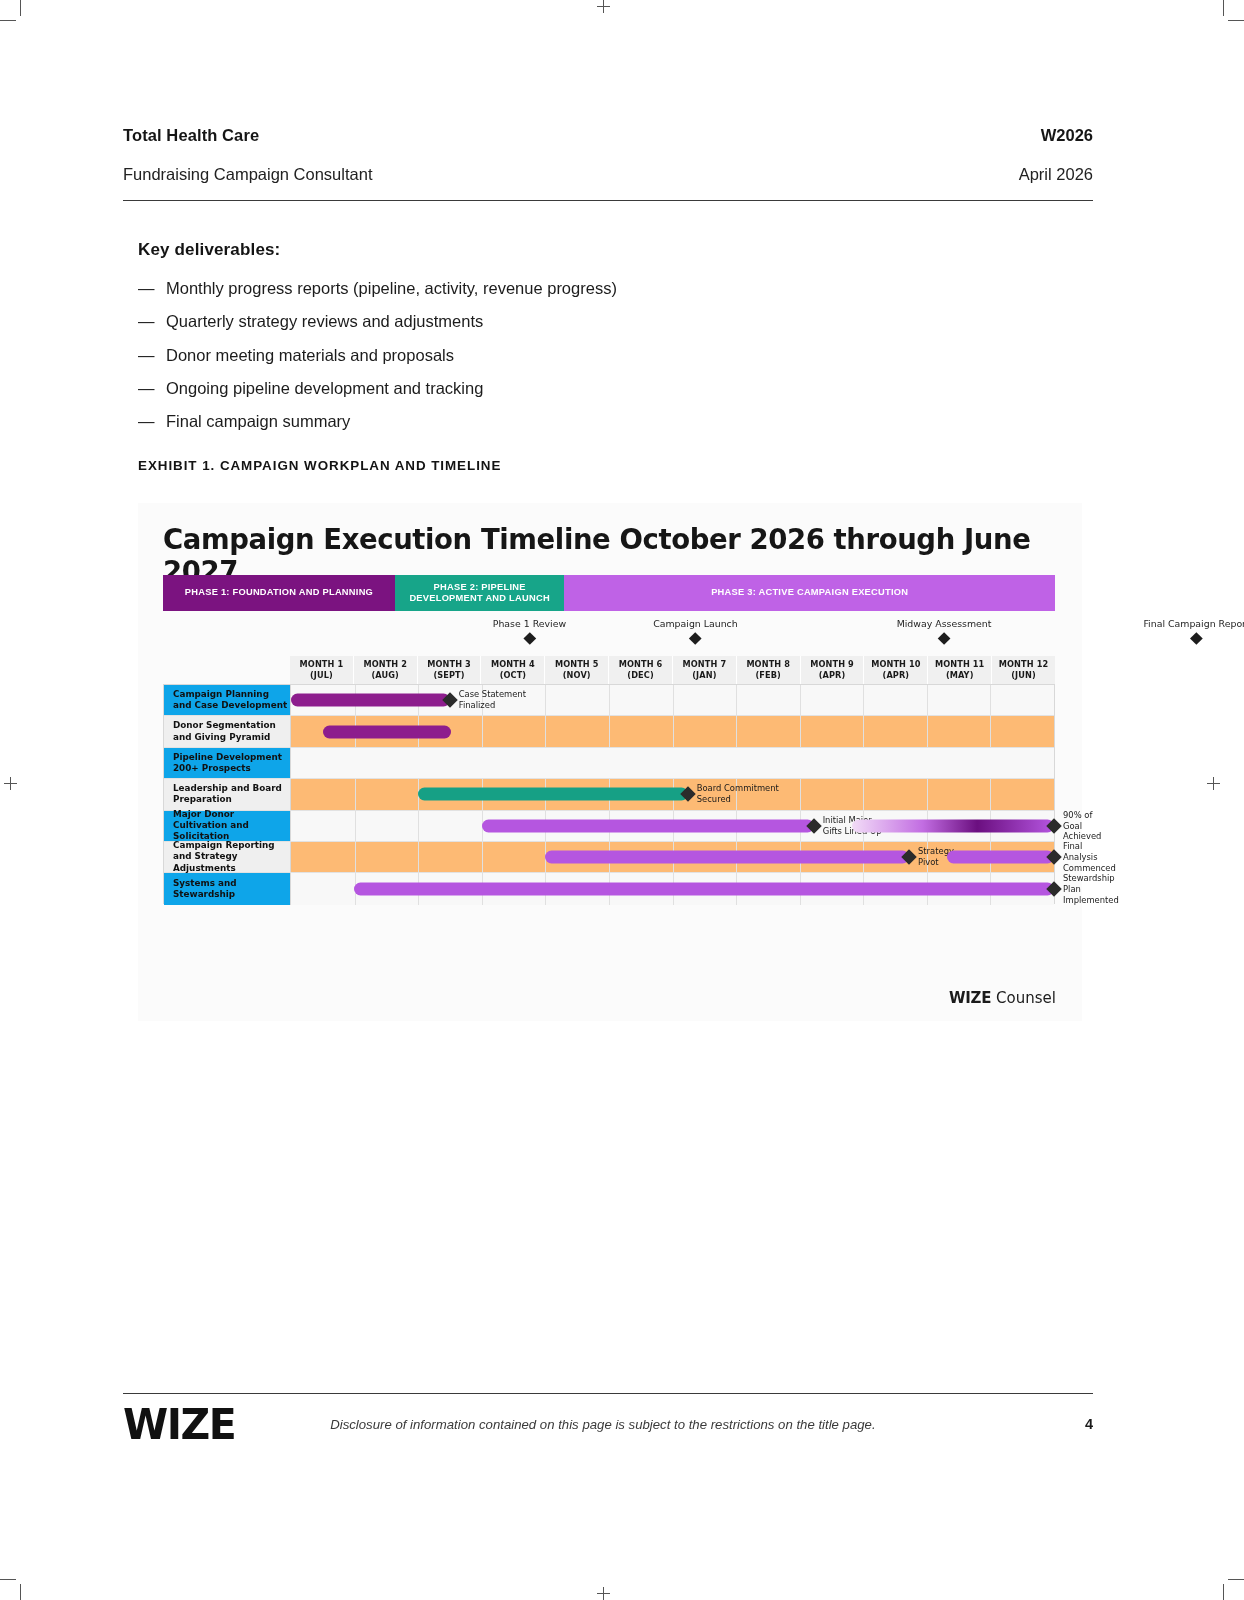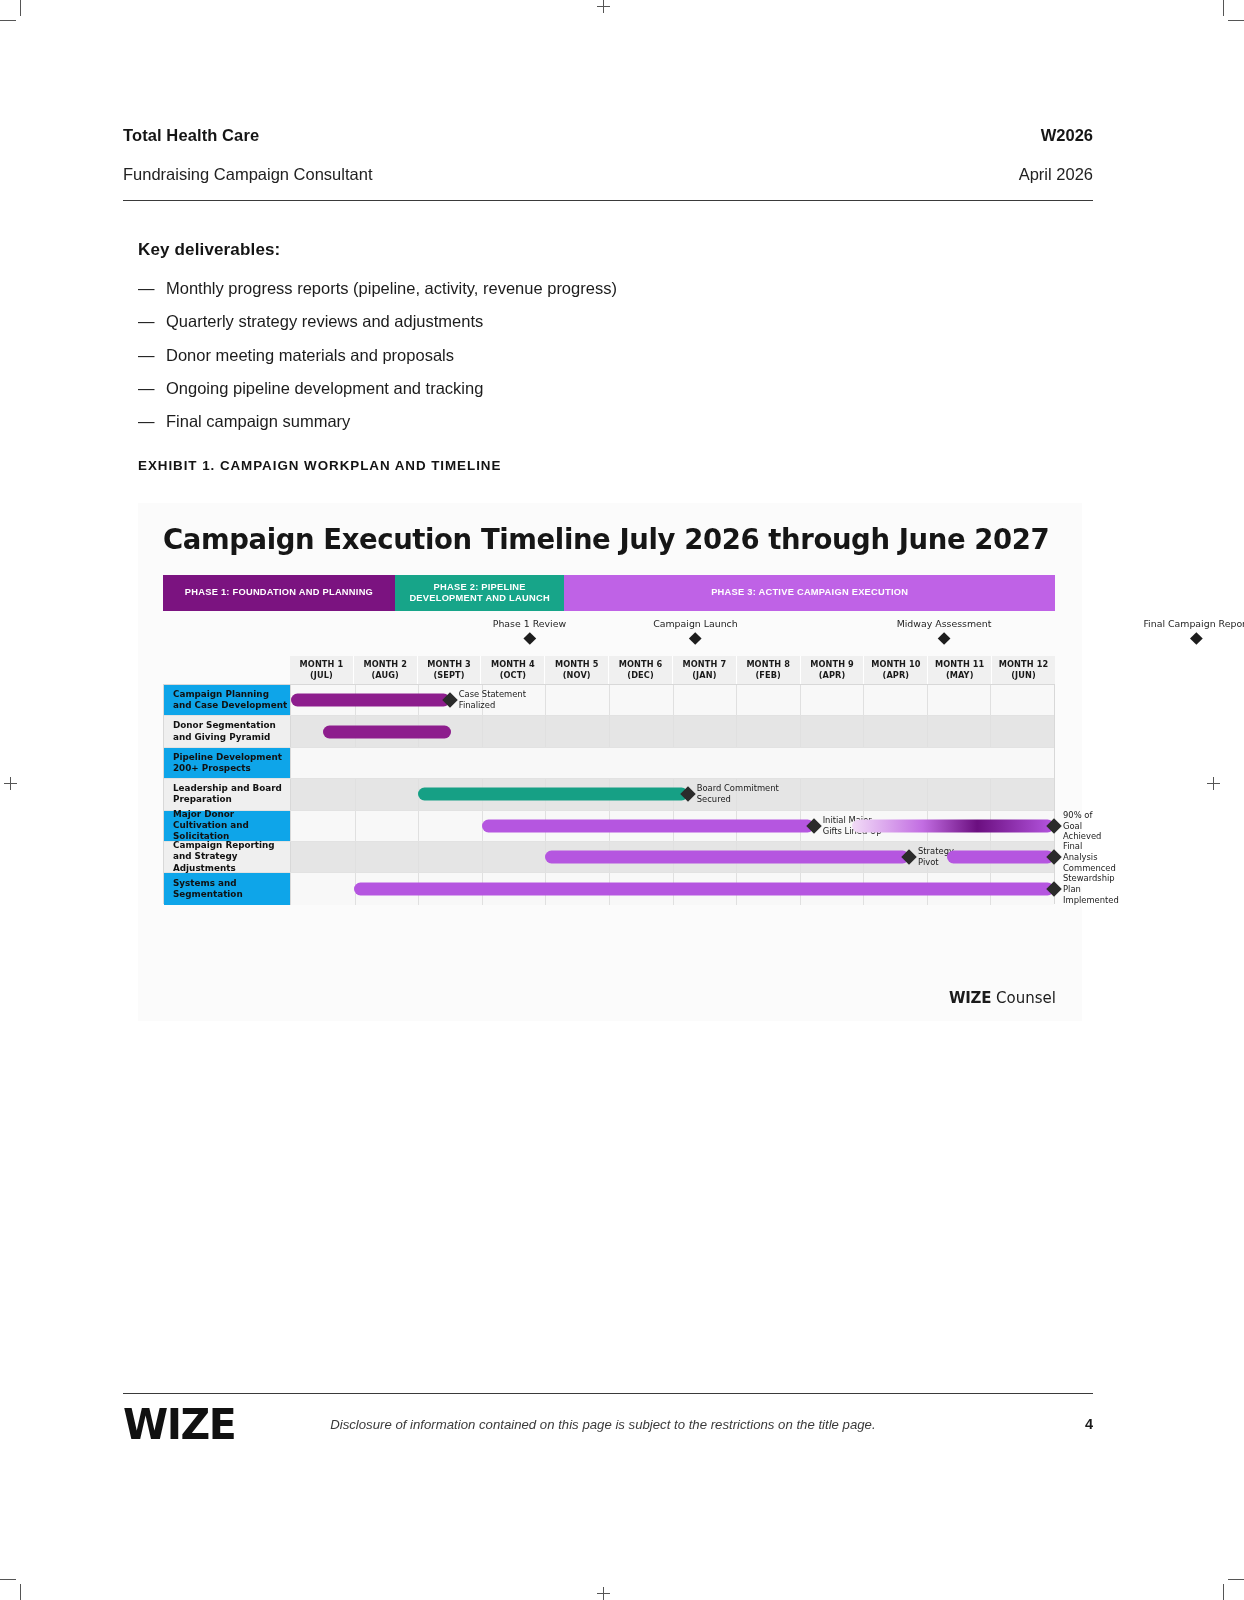--- a/index.html
+++ b/index.html
@@ -139,21 +139,21 @@
     border-right: 1px solid #d8d8d8;
     border-bottom: 1px solid #d8d8d8;
     box-sizing: border-box;
   }
   .grow {
     position: relative; display: flex; height: 31.4px;
     border-bottom: 1px solid #e2e2e2;
     box-sizing: border-box;
   }
   .grow:last-child { border-bottom: none; }
-  .grow.alt { background: #e5e5e5; }
+  .grow.alt { background: #fdba74; }
   .grow.plain { background: #f8f8f8; }
   .task-label {
     width: 127px; flex: 0 0 127px;
     display: flex; align-items: center;
     padding-left: 9px; box-sizing: border-box;
     font-size: 8.8px; font-weight: bold; color: #111;
     line-height: 1.3; background: #ffffff;
     border-right: 1px solid #d8d8d8;
     font-family: "DejaVu Sans", sans-serif;
   }
@@ -253,21 +253,21 @@
         <li><span class="dash">—</span><span>Monthly progress reports (pipeline, activity, revenue progress)</span></li>
         <li><span class="dash">—</span><span>Quarterly strategy reviews and adjustments</span></li>
         <li><span class="dash">—</span><span>Donor meeting materials and proposals</span></li>
         <li><span class="dash">—</span><span>Ongoing pipeline development and tracking</span></li>
         <li><span class="dash">—</span><span>Final campaign summary</span></li>
       </ul>
     <div class="exhibit-label">EXHIBIT 1. CAMPAIGN WORKPLAN AND TIMELINE</div>
   </div>
 
   <div class="figure">
-    <div class="fig-title">Campaign Execution Timeline July 2026 through June 2027</div>
+    <div class="fig-title">Campaign Execution Timeline October 2026 through June 2027</div>
 
     <div class="phase-band" id="phase-band">
         <div class="phase phase-1" style="background: rgb(123, 19, 128);">PHASE 1: FOUNDATION AND PLANNING</div>
         <div class="phase phase-2" style="background: rgb(23, 165, 137);">PHASE 2: PIPELINE DEVELOPMENT AND LAUNCH</div>
         <div class="phase phase-3" style="background: rgb(191, 98, 230);">PHASE 3: ACTIVE CAMPAIGN EXECUTION</div>
       </div>
     <div class="ms-strip" id="ms-strip">
         <div class="ms-item" style="left: 31.3%;">
           <div class="ms-label">Phase 1 Review</div>
           <div class="ms-dia"></div>
@@ -438,21 +438,21 @@
             <div class="dia" style="left: 81%;"></div>
             <div class="bar-note" style="left: calc(81% + 9px);">Strategy
 Pivot</div>
             <div class="bar violet" style="left: 86%; width: 14%;"></div>
             <div class="dia" style="left: 100%;"></div>
             <div class="bar-note" style="left: calc(100% + 9px);">Final Analysis
 Commenced</div>
           </div>
         </div>
         <div class="grow plain">
-          <div class="task-label">Systems and Segmentation</div>
+          <div class="task-label">Systems and Stewardship</div>
           <div class="track">
             <div class="vline" style="left: 8.33333%;"></div>
             <div class="vline" style="left: 16.6667%;"></div>
             <div class="vline" style="left: 25%;"></div>
             <div class="vline" style="left: 33.3333%;"></div>
             <div class="vline" style="left: 41.6667%;"></div>
             <div class="vline" style="left: 50%;"></div>
             <div class="vline" style="left: 58.3333%;"></div>
             <div class="vline" style="left: 66.6667%;"></div>
             <div class="vline" style="left: 75%;"></div>

